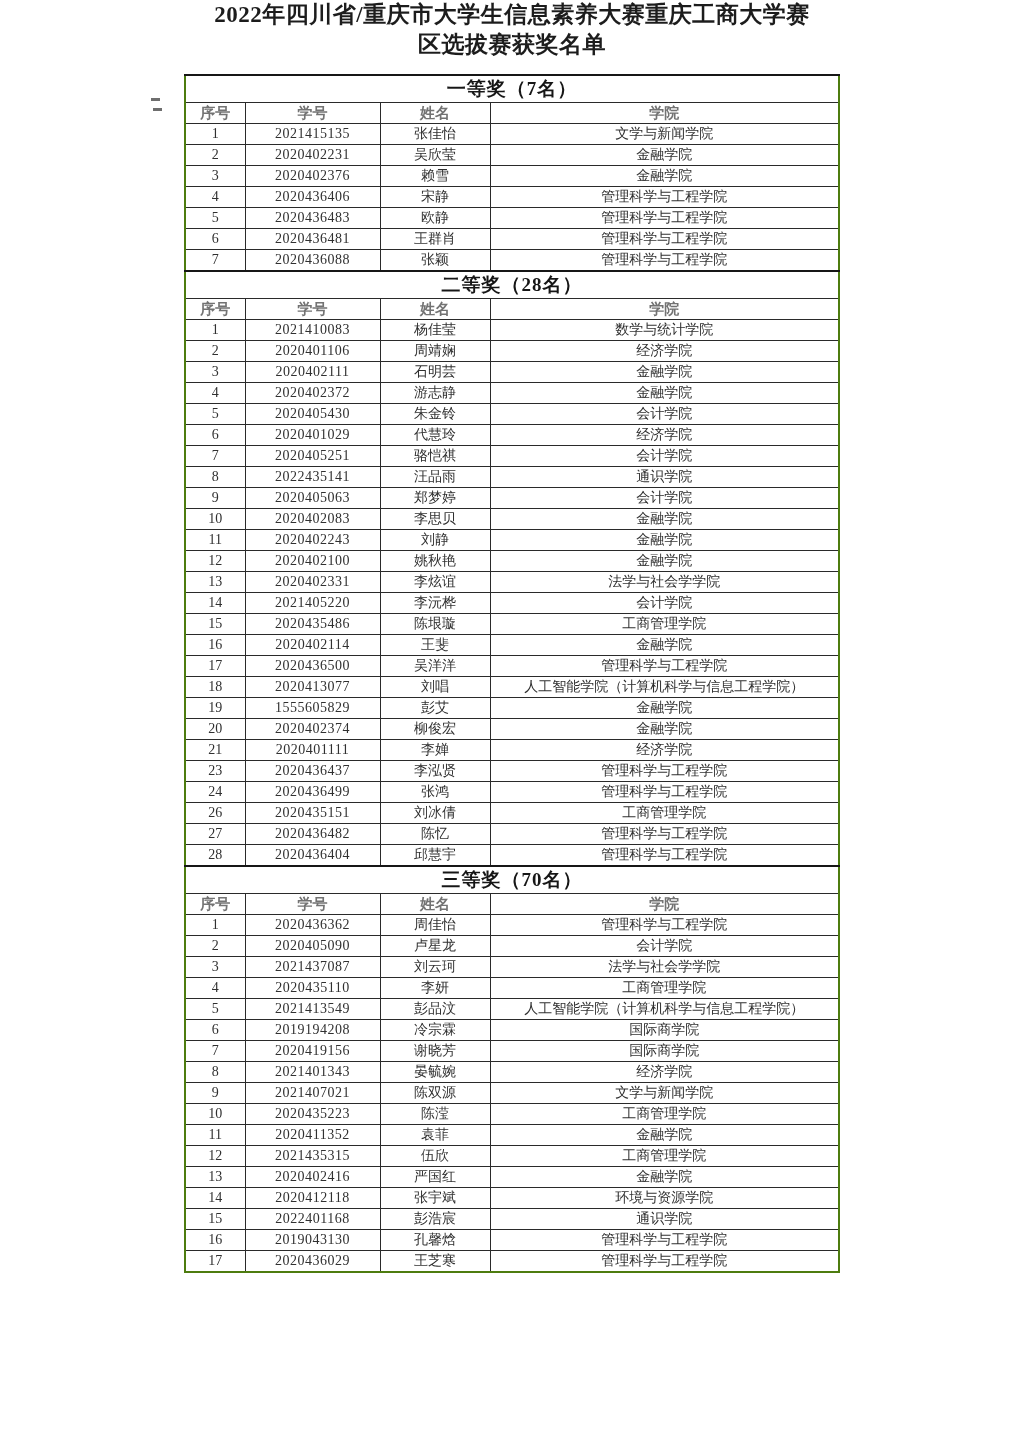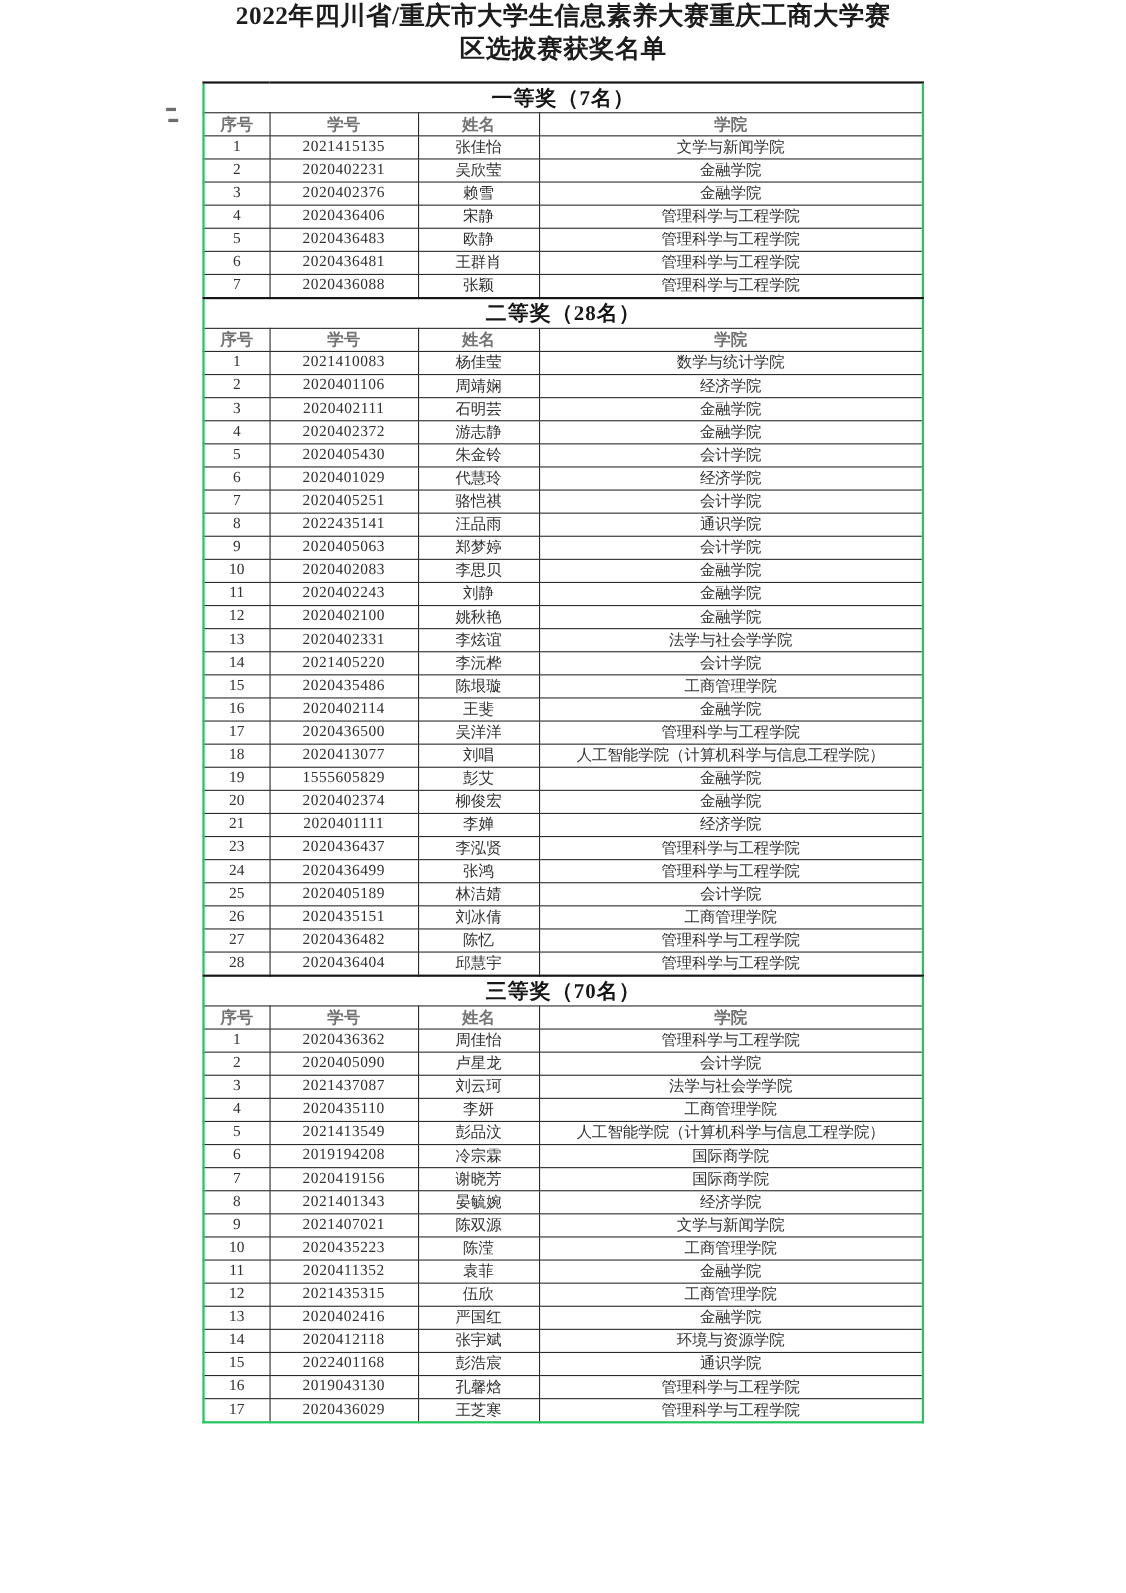--- a/index.html
+++ b/index.html
@@ -33,21 +33,21 @@
     font-weight: bold;
     color: #1c1c1c;
     letter-spacing: 0.5px;
   }
   .title .line { display: block; }
   table.awards {
     border-collapse: collapse;
     table-layout: fixed;
     width: 654px;
     margin: 14px auto 0 auto;
-    border: 2px solid #22c55e;
+    border: 2px solid #4d7c0f;
   }
   table.awards td, table.awards th {
     border: 1px solid #2a2a2a;
     text-align: center;
     vertical-align: middle;
     padding: 0;
     overflow: hidden;
     white-space: nowrap;
   }
   tr.section-row td {
@@ -282,26 +282,20 @@
           <td class="cell-name">李泓贤</td>
           <td class="cell-college">管理科学与工程学院</td>
         </tr>
         <tr class="data-row">
           <td class="cell-no">24</td>
           <td class="cell-id">2020436499</td>
           <td class="cell-name">张鸿</td>
           <td class="cell-college">管理科学与工程学院</td>
         </tr>
         <tr class="data-row">
-          <td class="cell-no">25</td>
-          <td class="cell-id">2020405189</td>
-          <td class="cell-name">林洁婧</td>
-          <td class="cell-college">会计学院</td>
-        </tr>
-        <tr class="data-row">
           <td class="cell-no">26</td>
           <td class="cell-id">2020435151</td>
           <td class="cell-name">刘冰倩</td>
           <td class="cell-college">工商管理学院</td>
         </tr>
         <tr class="data-row">
           <td class="cell-no">27</td>
           <td class="cell-id">2020436482</td>
           <td class="cell-name">陈忆</td>
           <td class="cell-college">管理科学与工程学院</td>

